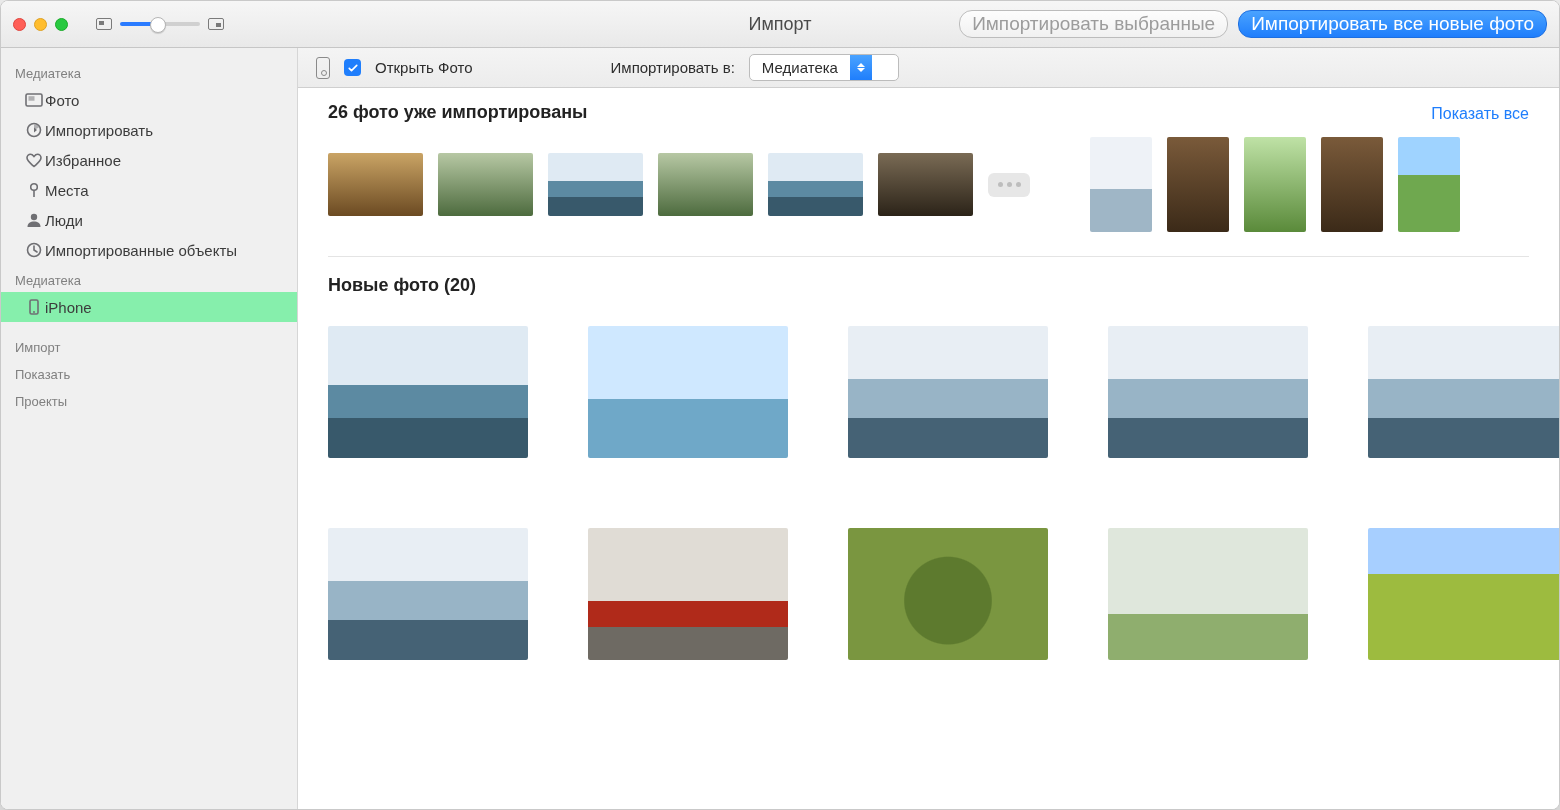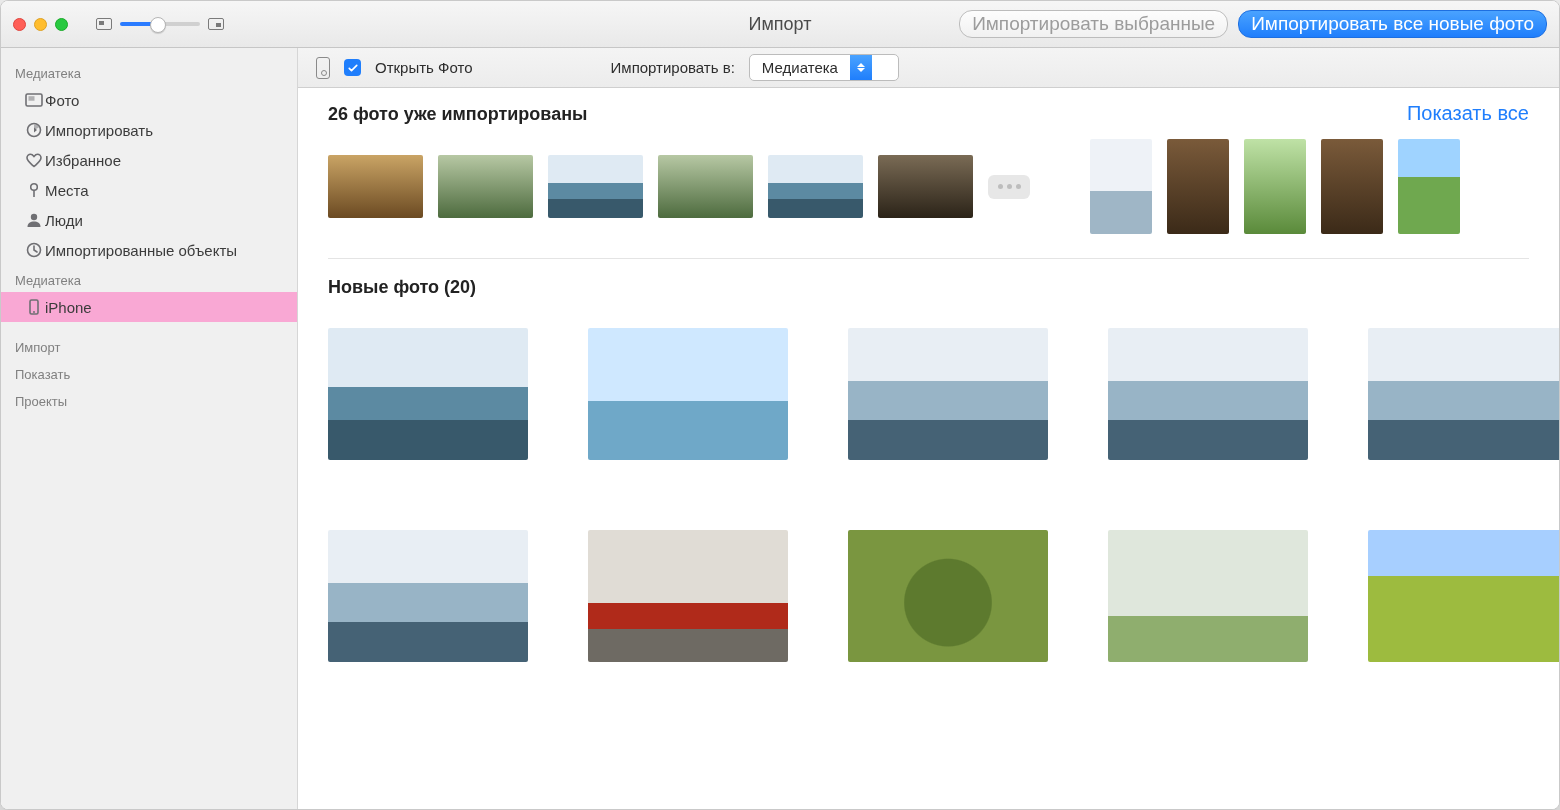--- a/index.html
+++ b/index.html
@@ -56,21 +56,21 @@
 
 .body { flex:1; display:flex; min-height:0; }
 
 
 .sidebar {
   width: 297px; background:#f0f0f0; border-right:1px solid #d6d6d6;
   padding-top: 10px; font-size:15px; color:#3c3c3c;
 }
 .sb-section { font-size:13px; color:#808080; padding: 8px 14px 4px; }
 .sb-item { display:flex; align-items:center; padding:6px 14px 6px 22px; cursor:default; }
-.sb-item.selected { background:#f9a8d4; }
+.sb-item.selected { background:#86efac; }
 .sb-icn { width:22px; height:18px; display:flex; align-items:center; justify-content:center; color:#6f6f73; }
 .sb-icn svg { width:20px; height:18px; }
 
 
 .main { flex:1; display:flex; flex-direction:column; min-width:0; background:#fff; }
 
 .subbar {
   height:40px; background:linear-gradient(#f4f4f4,#ececec);
   border-bottom:1px solid #cfcfcf;
   display:flex; align-items:center; padding:0 18px; gap:14px;
@@ -87,21 +87,21 @@
 }
 .select .sel-label{padding:0 12px; display:flex; align-items:center; font-size:15px;}
 .select .sel-caret{width:22px; background:linear-gradient(#4aa3ff,#1f7efc); display:flex; flex-direction:column; align-items:center; justify-content:center; gap:1px;}
 .select .sel-caret span{width:0;height:0;border-left:4px solid transparent;border-right:4px solid transparent;}
 .select .sel-caret .up{border-bottom:4px solid #fff;}
 .select .sel-caret .dn{border-top:4px solid #fff;}
 
 .content { flex:1; overflow:auto; padding: 14px 30px 30px; }
 
 .section-head { display:flex; align-items:flex-end; justify-content:space-between; font-size:18px; font-weight:600; color:#222; margin-bottom:14px;}
-.section-head a { color:#1f7efc; font-size:20px; font-weight:500; text-decoration:none;}
+.section-head a { color:#1f7efc; font-size:16px; font-weight:500; text-decoration:none;}
 
 .imported-row { display:flex; align-items:center; gap:15px; padding-bottom:24px; border-bottom:1px solid #e4e4e4; margin-bottom:18px;}
 .thumb-s { width:95px; height:63px; border-radius:2px; }
 .thumb-p { width:62px; height:95px; border-radius:2px; }
 .more-pill { width:42px; height:24px; border-radius:6px; background:#e7e7e7; display:flex; align-items:center; justify-content:center; gap:4px;}
 .more-pill span{width:5px;height:5px;border-radius:50%;background:#bdbdbd;}
 
 .grid { display:grid; grid-template-columns: repeat(5, 1fr); gap: 70px 60px; margin-top:30px;}
 .thumb-l { width:200px; height:132px; border-radius:2px; justify-self:center;}
 

